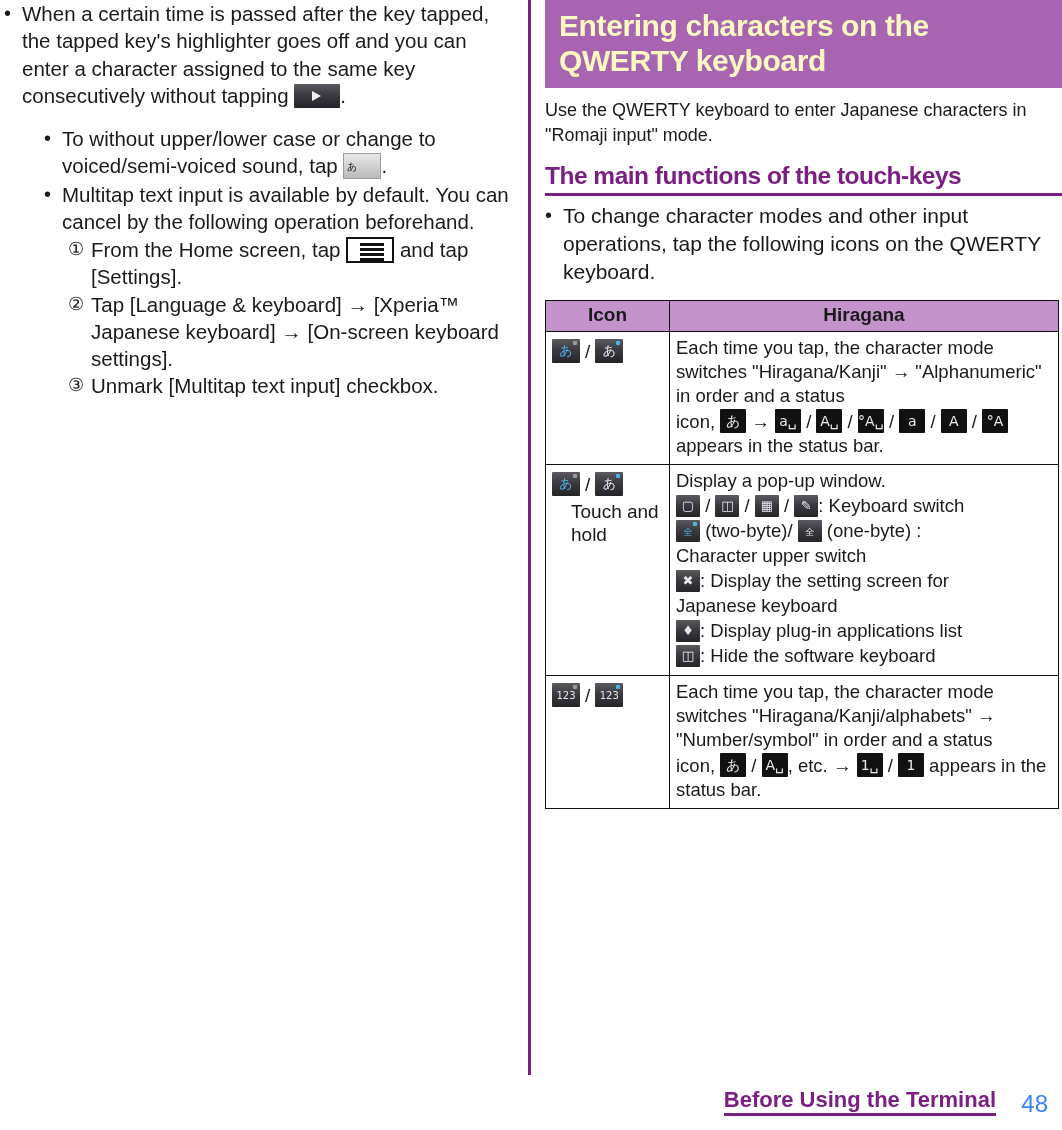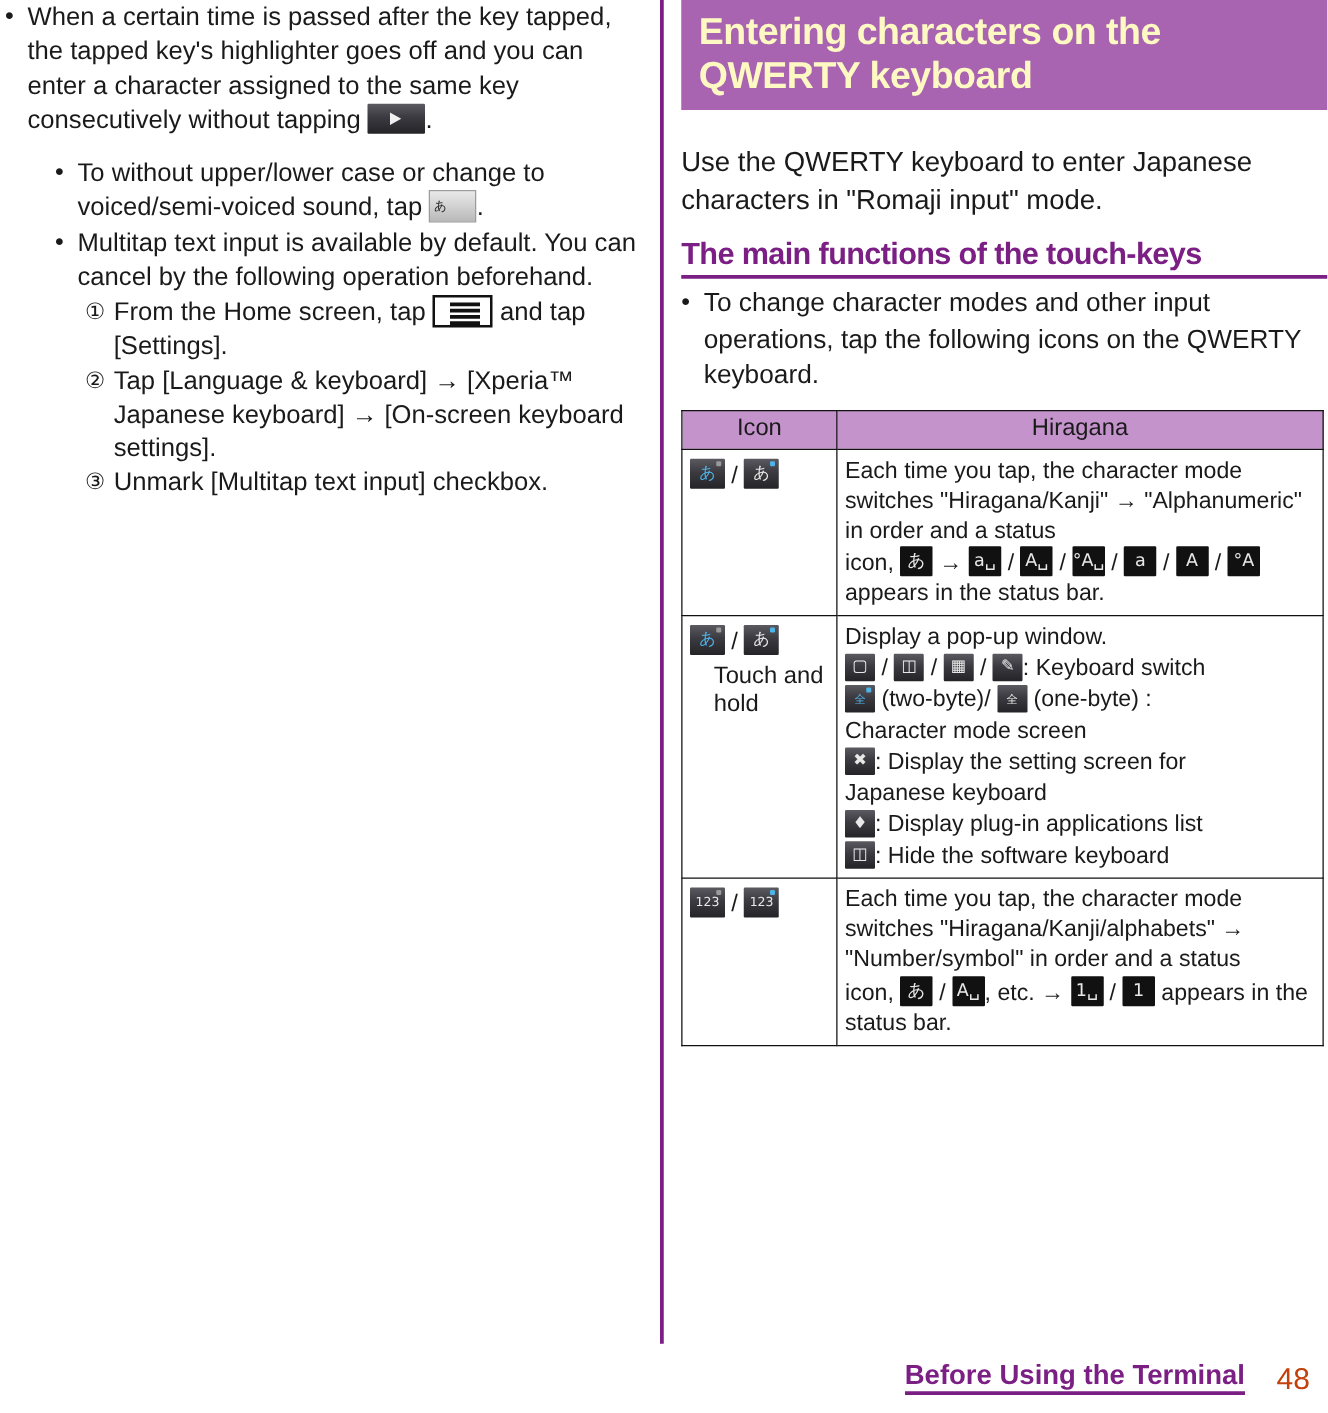--- a/index.html
+++ b/index.html
@@ -102,23 +102,23 @@
   .chapter-banner {
     background: #a864b0;
     color: #fef9c3;
     font-size: 30px;
     font-weight: bold;
     line-height: 1.17;
     padding: 8px 10px 10px 14px;
     letter-spacing: -0.4px;
   }
   .lead-para {
-    font-size: 22px;
+    font-size: 18px;
     line-height: 1.36;
-    margin-top: 27px;
+    margin-top: 10px;
     padding-right: 4px;
   }
   .sect-head {
     margin-top: 14px;
     font-size: 24.5px;
     font-weight: bold;
     color: #7b1f84;
     letter-spacing: -0.5px;
     line-height: 1.2;
     padding-bottom: 2px;
@@ -137,21 +137,21 @@
     width: 514px;
     table-layout: fixed;
   }
   table.fn-table th, table.fn-table td {
     border: 1.5px solid #111111;
     vertical-align: top;
     padding: 4px 6px 6px 6px;
   }
   table.fn-table th {
     background: #c493cc;
-    font-weight: normal;
+    font-weight: bold;
     font-size: 19px;
     text-align: center;
     padding: 3px 4px 5px 4px;
   }
   table.fn-table td { font-size: 18.5px; line-height: 1.30; }
   col.c-icon { width: 124px; }
   .cell-icon-line { padding-top: 3px; white-space: nowrap; }
   .cell-sub { font-size: 19px; line-height: 1.22; margin-top: 2px; margin-left: 19px; }
   .fn-line { margin: 0; }
   .fn-line + .fn-line { margin-top: 1px; }
@@ -247,21 +247,21 @@
     font-weight: bold;
     color: #7b1f84;
     border-bottom: 3px solid #7b1f84;
     padding-bottom: 1px;
     line-height: 1.1;
   }
   #footer-pageno {
     position: absolute;
     right: 14px; bottom: 4px;
     font-size: 24px;
-    color: #c2410c;
+    color: #3b82f6;
   }
 </style>
 </head>
 <body>
 
 <div id="left-col">
 
 
   <div class="bullet-row">
     <span class="bul">•</span>
@@ -363,21 +363,21 @@
           <p class="fn-line"><span class="ico grad k-sm">▢</span> /
               <span class="ico grad k-sm">◫</span> /
               <span class="ico grad k-sm">▦</span> /
               <span class="ico grad k-sm">✎</span><span>: Keyboard switch</span></p>
 
           <p class="fn-line"><span class="ico grad k-sm"><span class="blue" style="font-size:9px">全</span><span class="dotb"></span></span>
               <span>(two-byte)/</span>
               <span class="ico grad k-sm"><span style="font-size:9px">全</span></span>
               <span>(one-byte) :</span></p>
 
-          <p class="fn-line">Character mode screen</p>
+          <p class="fn-line">Character upper switch</p>
 
           <p class="fn-line"><span class="ico grad k-sm">✖</span><span>: Display the setting screen for</span></p>
 
           <p class="fn-line">Japanese keyboard</p>
 
           <p class="fn-line"><span class="ico grad k-sm">♦</span><span>: Display plug-in applications list</span></p>
 
           <p class="fn-line"><span class="ico grad k-sm">◫</span><span>: Hide the software keyboard</span></p>
         </td>
       </tr>

